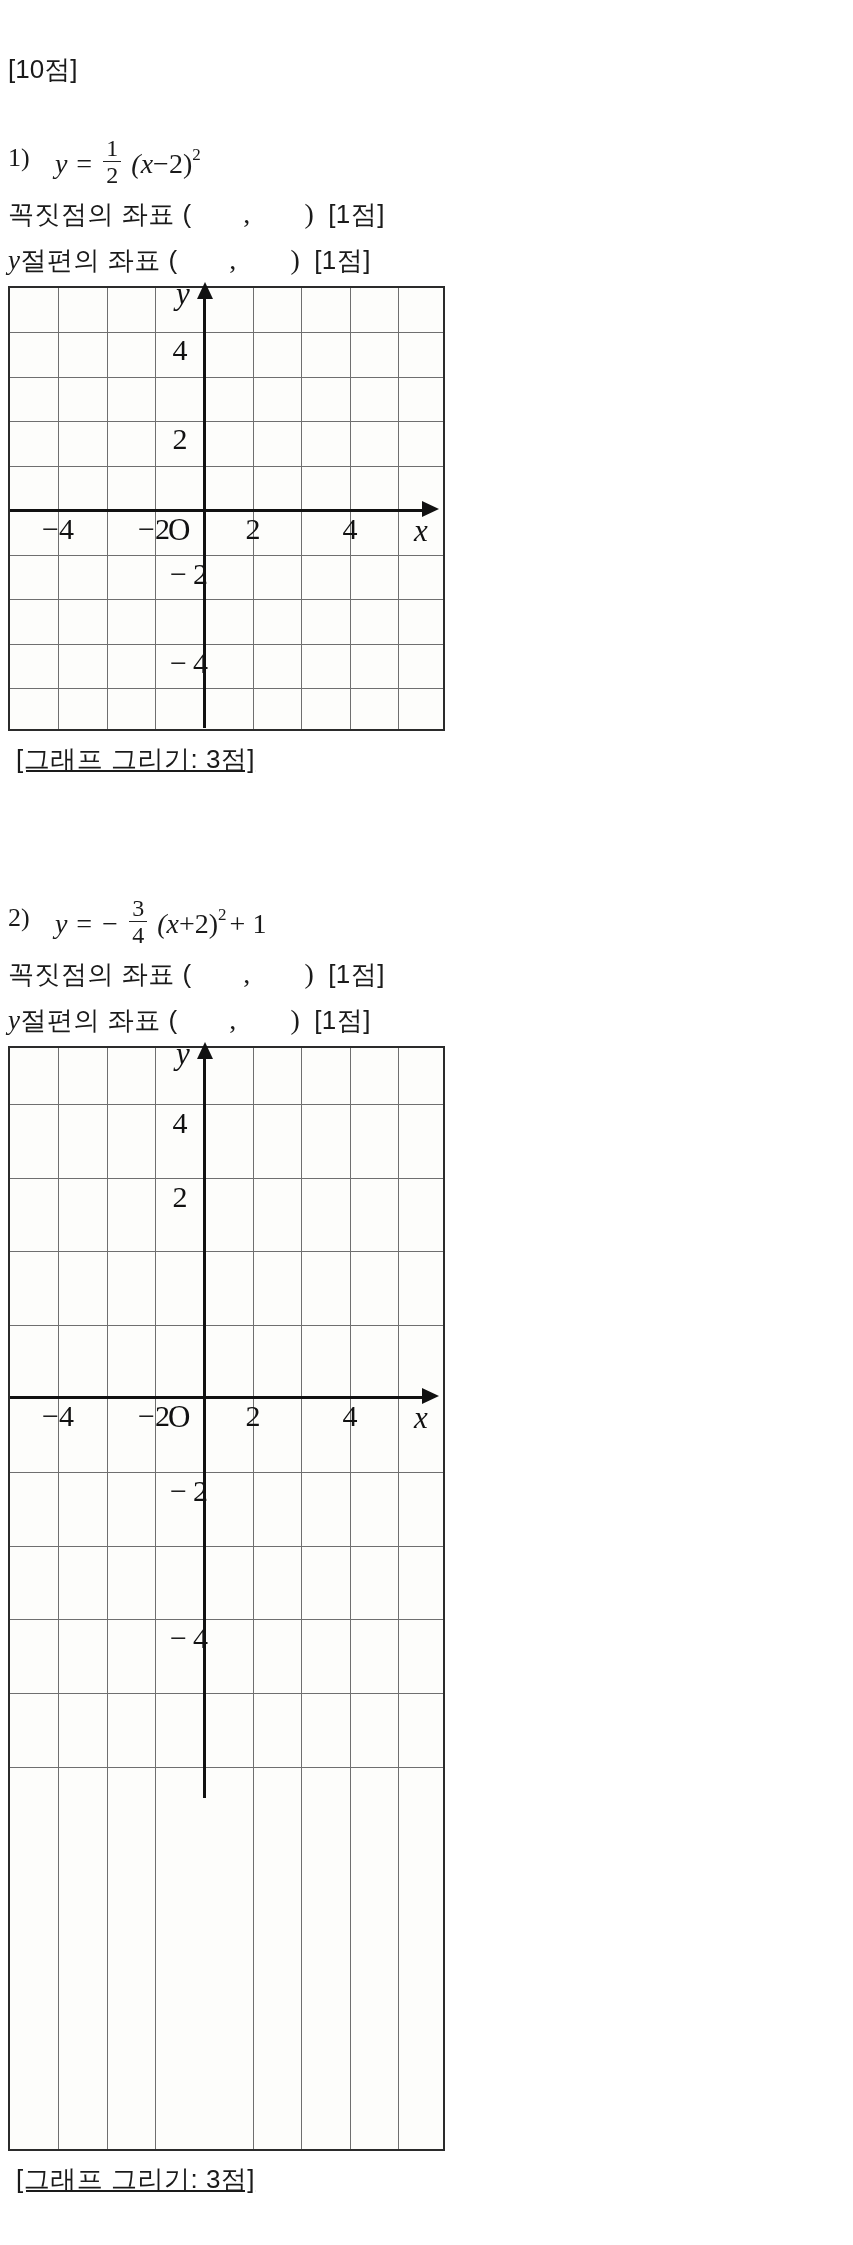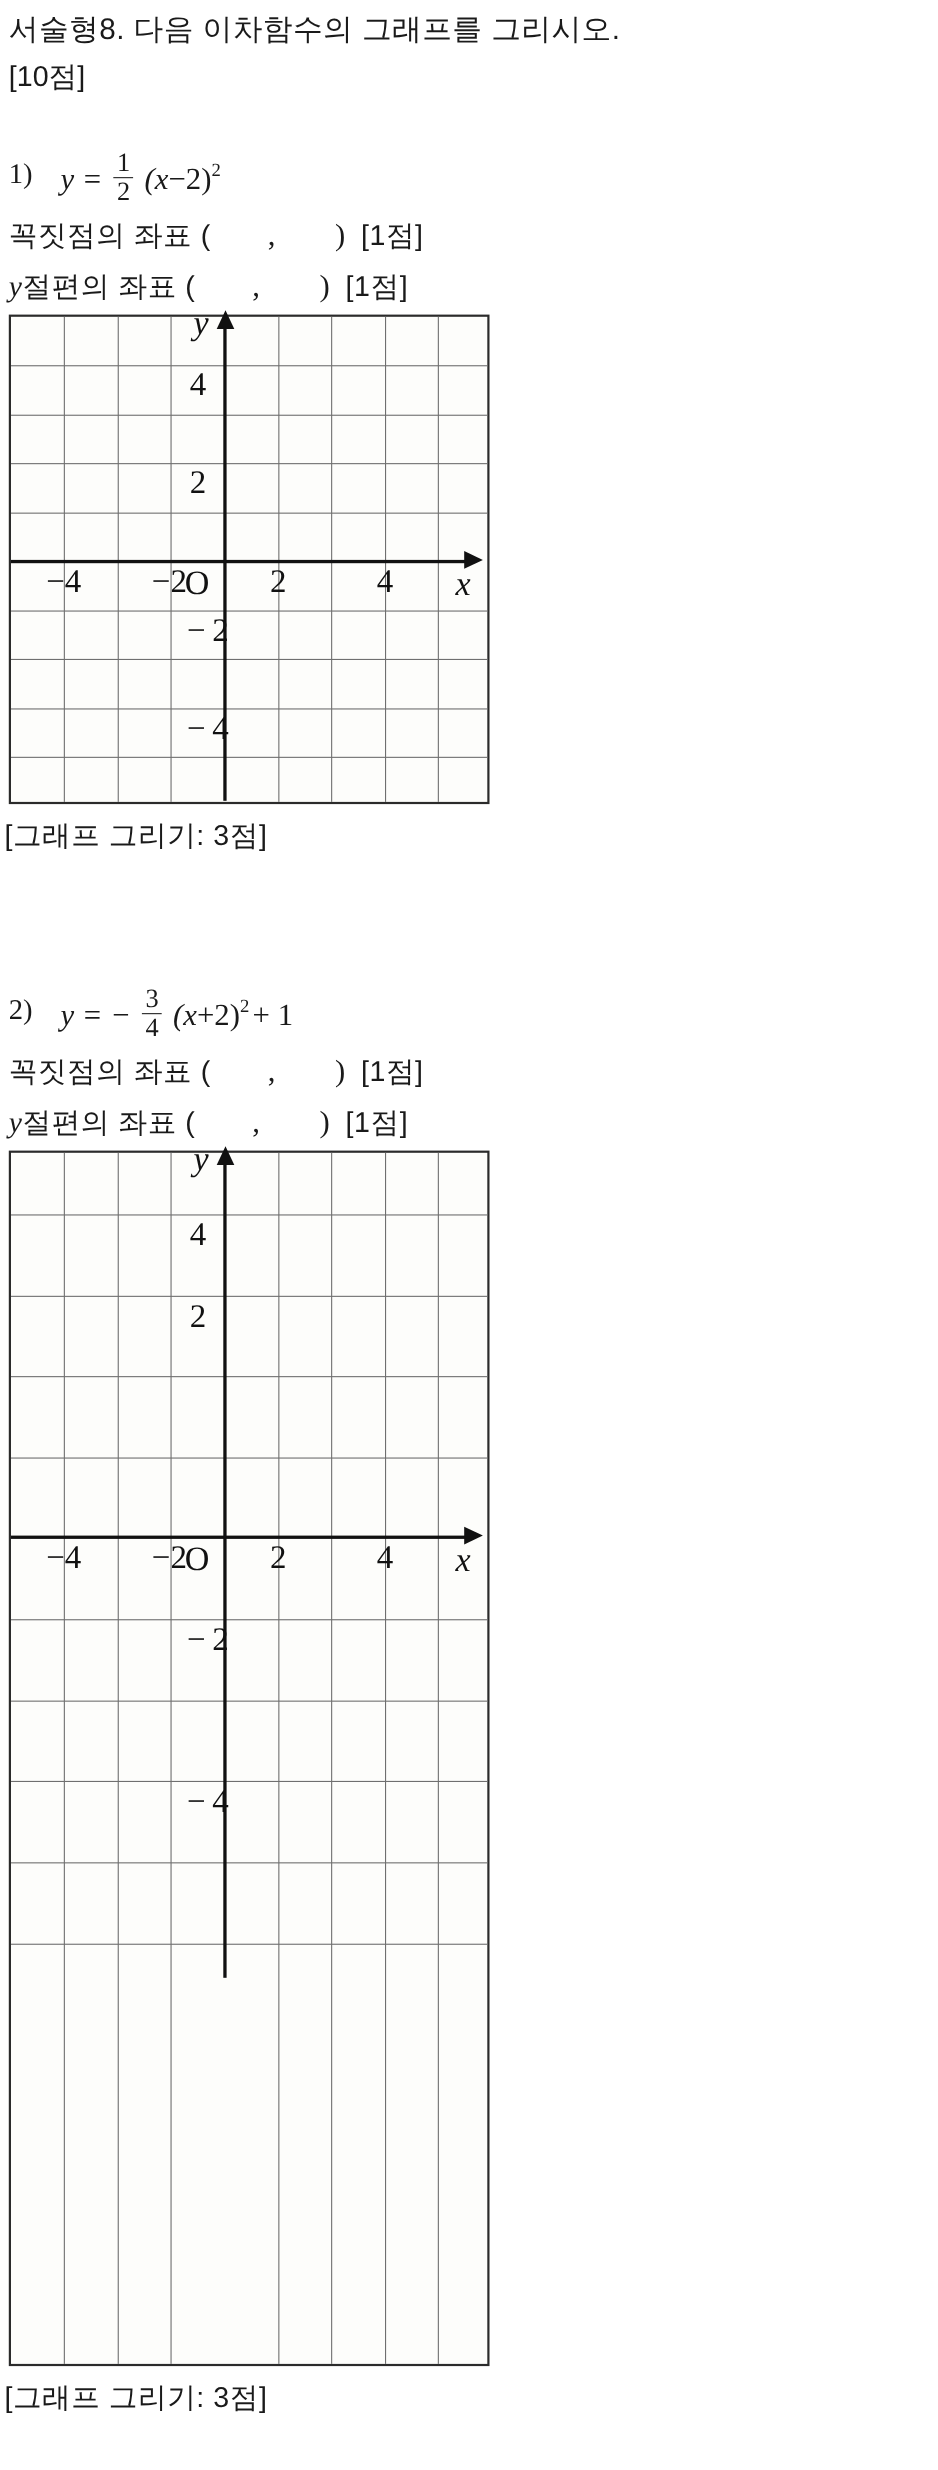--- a/index.html
+++ b/index.html
@@ -96,22 +96,23 @@
     font-size: 27px;
   }
   .answer-line .paren {
     font-family: "Liberation Serif", serif;
     font-size: 28px;
   }
 
   .caption {
     position: absolute;
     font-size: 26px;
-    left: 4px;
+    left: 16px;
     letter-spacing: 0.5px;
+    text-decoration: underline;
   }
 
   
   .graph {
     position: absolute;
     border: 2.2px solid #2b2b2b;
     background: #fdfdfb;
     box-sizing: border-box;
   }
   .graph .vline, .graph .hline {
@@ -166,21 +167,20 @@
     font-family: "Liberation Serif", serif;
     font-size: 31px;
     color: #111;
   }
 </style>
 </head>
 <body>
 
 <div class="page">
 
-  <div class="title-line">서술형8. 다음 이차함수의 그래프를 그리시오.</div>
   <div class="points-line">[10점]</div>
 
   <div class="qnum" style="left:8px; top:143px;">1)</div>
   <div class="equation" style="left:55px; top:138px;">
     <span class="eq-inline">y =</span>
     <span class="frac">
       <span class="num">1</span>
       <span class="den">2</span>
     </span>
     <span class="eq-inline">(x</span><span class="eq-inline roman">−</span><span class="eq-inline roman">2)</span><span class="sup">2</span>

